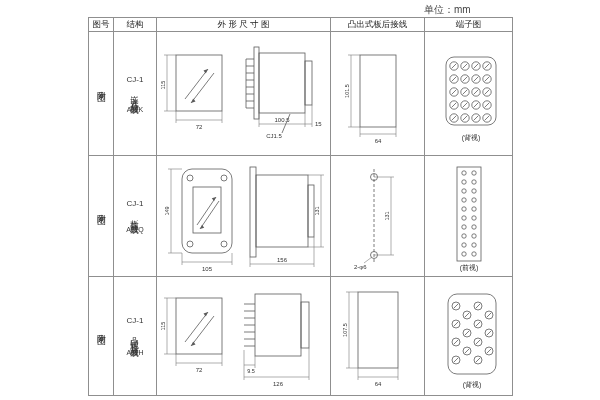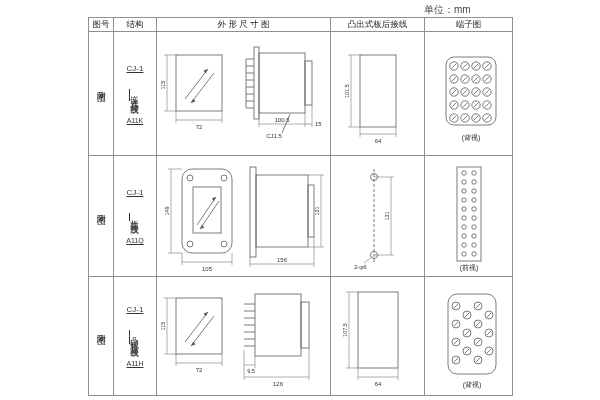--- a/index.html
+++ b/index.html
@@ -6,21 +6,21 @@
   html,body { width:600px; height:400px; }
   body { background:#ffffff; font-family:"Liberation Sans",sans-serif; color:#333; position:relative; overflow:hidden; }
 
   .unit-label { position:absolute; left:424px; top:3px; font-size:10px; color:#444; }
 
   .spec-table { position:absolute; left:88px; top:17px; border-collapse:collapse; table-layout:fixed; }
   .spec-table th, .spec-table td { border:1px solid #8f8f8f; padding:0; text-align:center; vertical-align:middle; overflow:hidden; }
   .spec-table th { font-size:8.5px; font-weight:normal; height:14px; color:#222; }
 
   .figno-cell .vtext { writing-mode:vertical-rl; text-orientation:upright; font-size:9px; letter-spacing:3px; margin:0 auto; }
-  .struct-inner { display:flex; flex-direction:column; align-items:center; gap:16px;text-decoration:underline; }
+  .struct-inner { display:flex; flex-direction:column; align-items:center; gap:5px; }
   .model { font-size:8px; }
   .struct-inner .vtext { writing-mode:vertical-rl; text-orientation:upright; font-size:8.5px; letter-spacing:2px; }
   .code { font-size:7px; }
 
   .draw-cell svg { display:block; margin:0 auto; }
   svg.dwg line, svg.dwg rect, svg.dwg circle, svg.dwg polyline { stroke:#5b5b5b; stroke-width:0.8; fill:none; }
   svg.dwg g.dim line { stroke:#7a7a7a; stroke-width:0.6; }
   svg.dwg text { fill:#333; font-size:6px; stroke:none; font-family:"Liberation Sans",sans-serif; }
   svg.dwg text.small { font-size:5.5px; }
   svg.dwg .fill { fill:#5b5b5b; stroke:none; }

